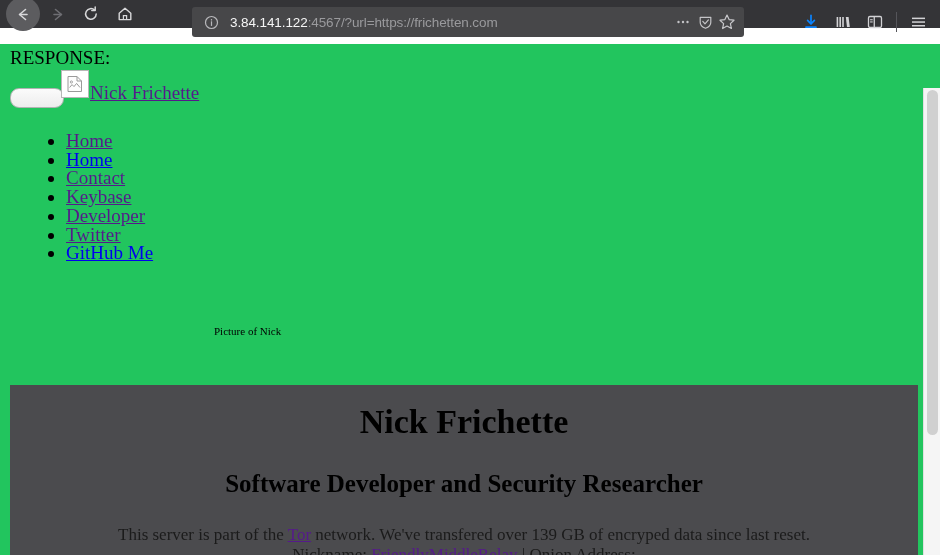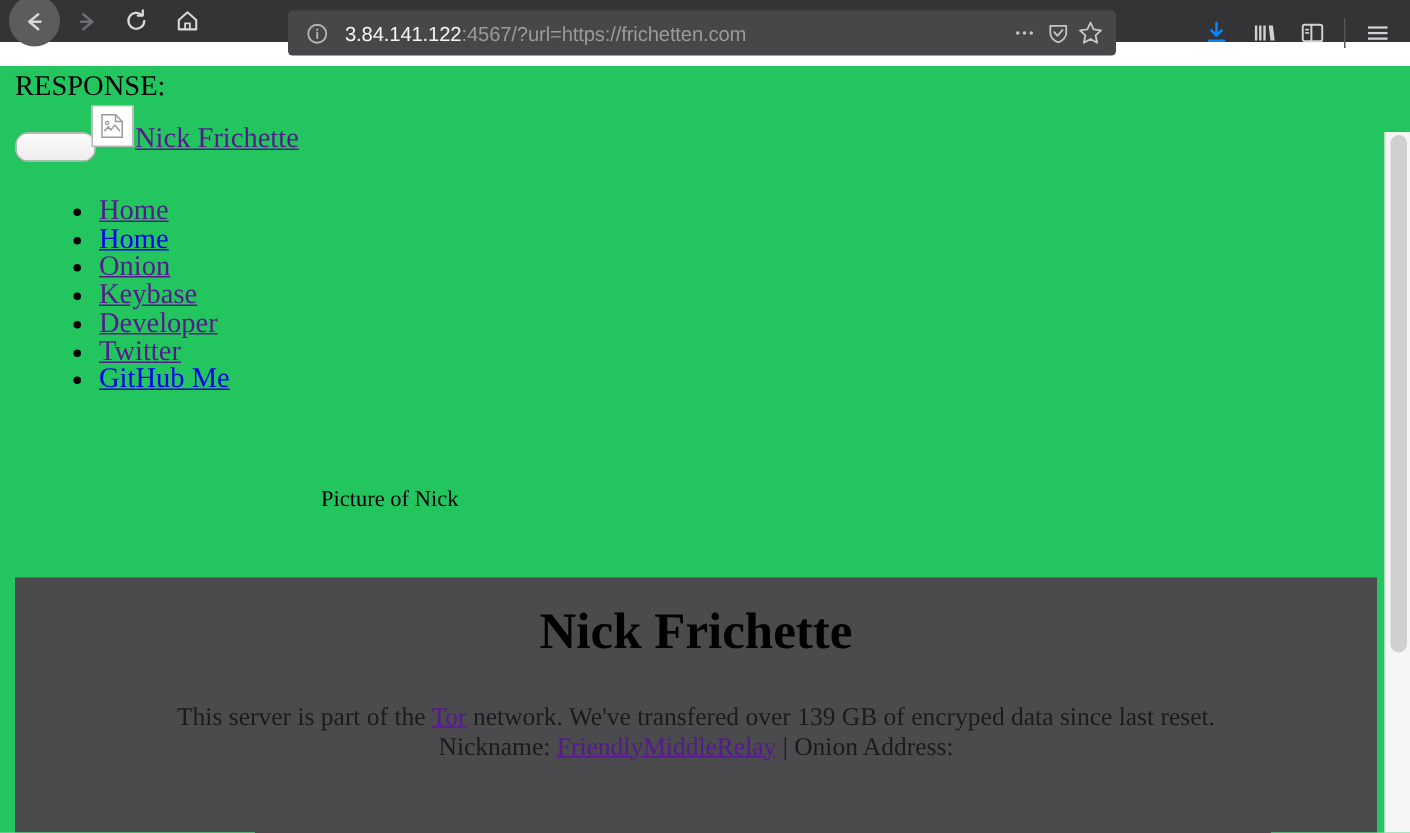--- a/index.html
+++ b/index.html
@@ -143,21 +143,21 @@
   #navlist li a {
     text-decoration: underline;
     font-size: 19px;
   }
   a.link-visited { color: #551a8b; }
   a.link-unvisited { color: #0000ee; }
 
   #picture-alt {
     position: absolute;
     left: 214px; top: 281px;
-    font-size: 15px;
+    font-size: 11px;
     color: #000;
     text-align: right;
   }
 
   
   #dark-panel {
     position: absolute;
     left: 10px; top: 341px;
     width: 908px;
     min-height: 170px;
@@ -318,30 +318,31 @@
       <path d="M3.6 12.5 L6 9.6 L8 11.6 L10.6 8.4 L14 12.5" fill="none" stroke="#9a9a9a" stroke-width="1" stroke-linejoin="round"></path>
       <circle cx="5.4" cy="7" r="1.1" fill="none" stroke="#9a9a9a" stroke-width="0.9"></circle>
     </svg>
   </div>
 
   <a id="site-title-link" href="#">Nick Frichette</a>
 
   <ul id="navlist">
     <li><a class="link-visited" href="#">Home</a></li>
     <li><a class="link-unvisited" href="#">Home</a></li>
-    <li><a class="link-visited" href="#">Onion</a></li>
+    <li><a class="link-visited" href="#">Contact</a></li>
     <li><a class="link-visited" href="#">Keybase</a></li>
     <li><a class="link-visited" href="#">Developer</a></li>
     <li><a class="link-visited" href="#">Twitter</a></li>
     <li><a class="link-unvisited" href="#">GitHub Me</a></li>
   </ul>
 
   <div id="picture-alt">Picture of Nick</div>
 
   <div id="dark-panel">
     <h1 id="panel-h1">Nick Frichette</h1>
+    <h2 id="panel-h2">Software Developer and Security Researcher</h2>
     <p id="panel-para"><span>This server is part of the </span><a class="tor-link" href="#">Tor</a><span> network. We've transfered over 139 GB of encryped data since last reset.</span><br><span>Nickname: </span><a class="tor-link" href="#">FriendlyMiddleRelay</a><span> | Onion Address:</span><br></p>
   </div>
 
   <div id="scrollbar-track">
     <div id="scrollbar-thumb"></div>
   </div>
 </div>
 
 </body></html>

